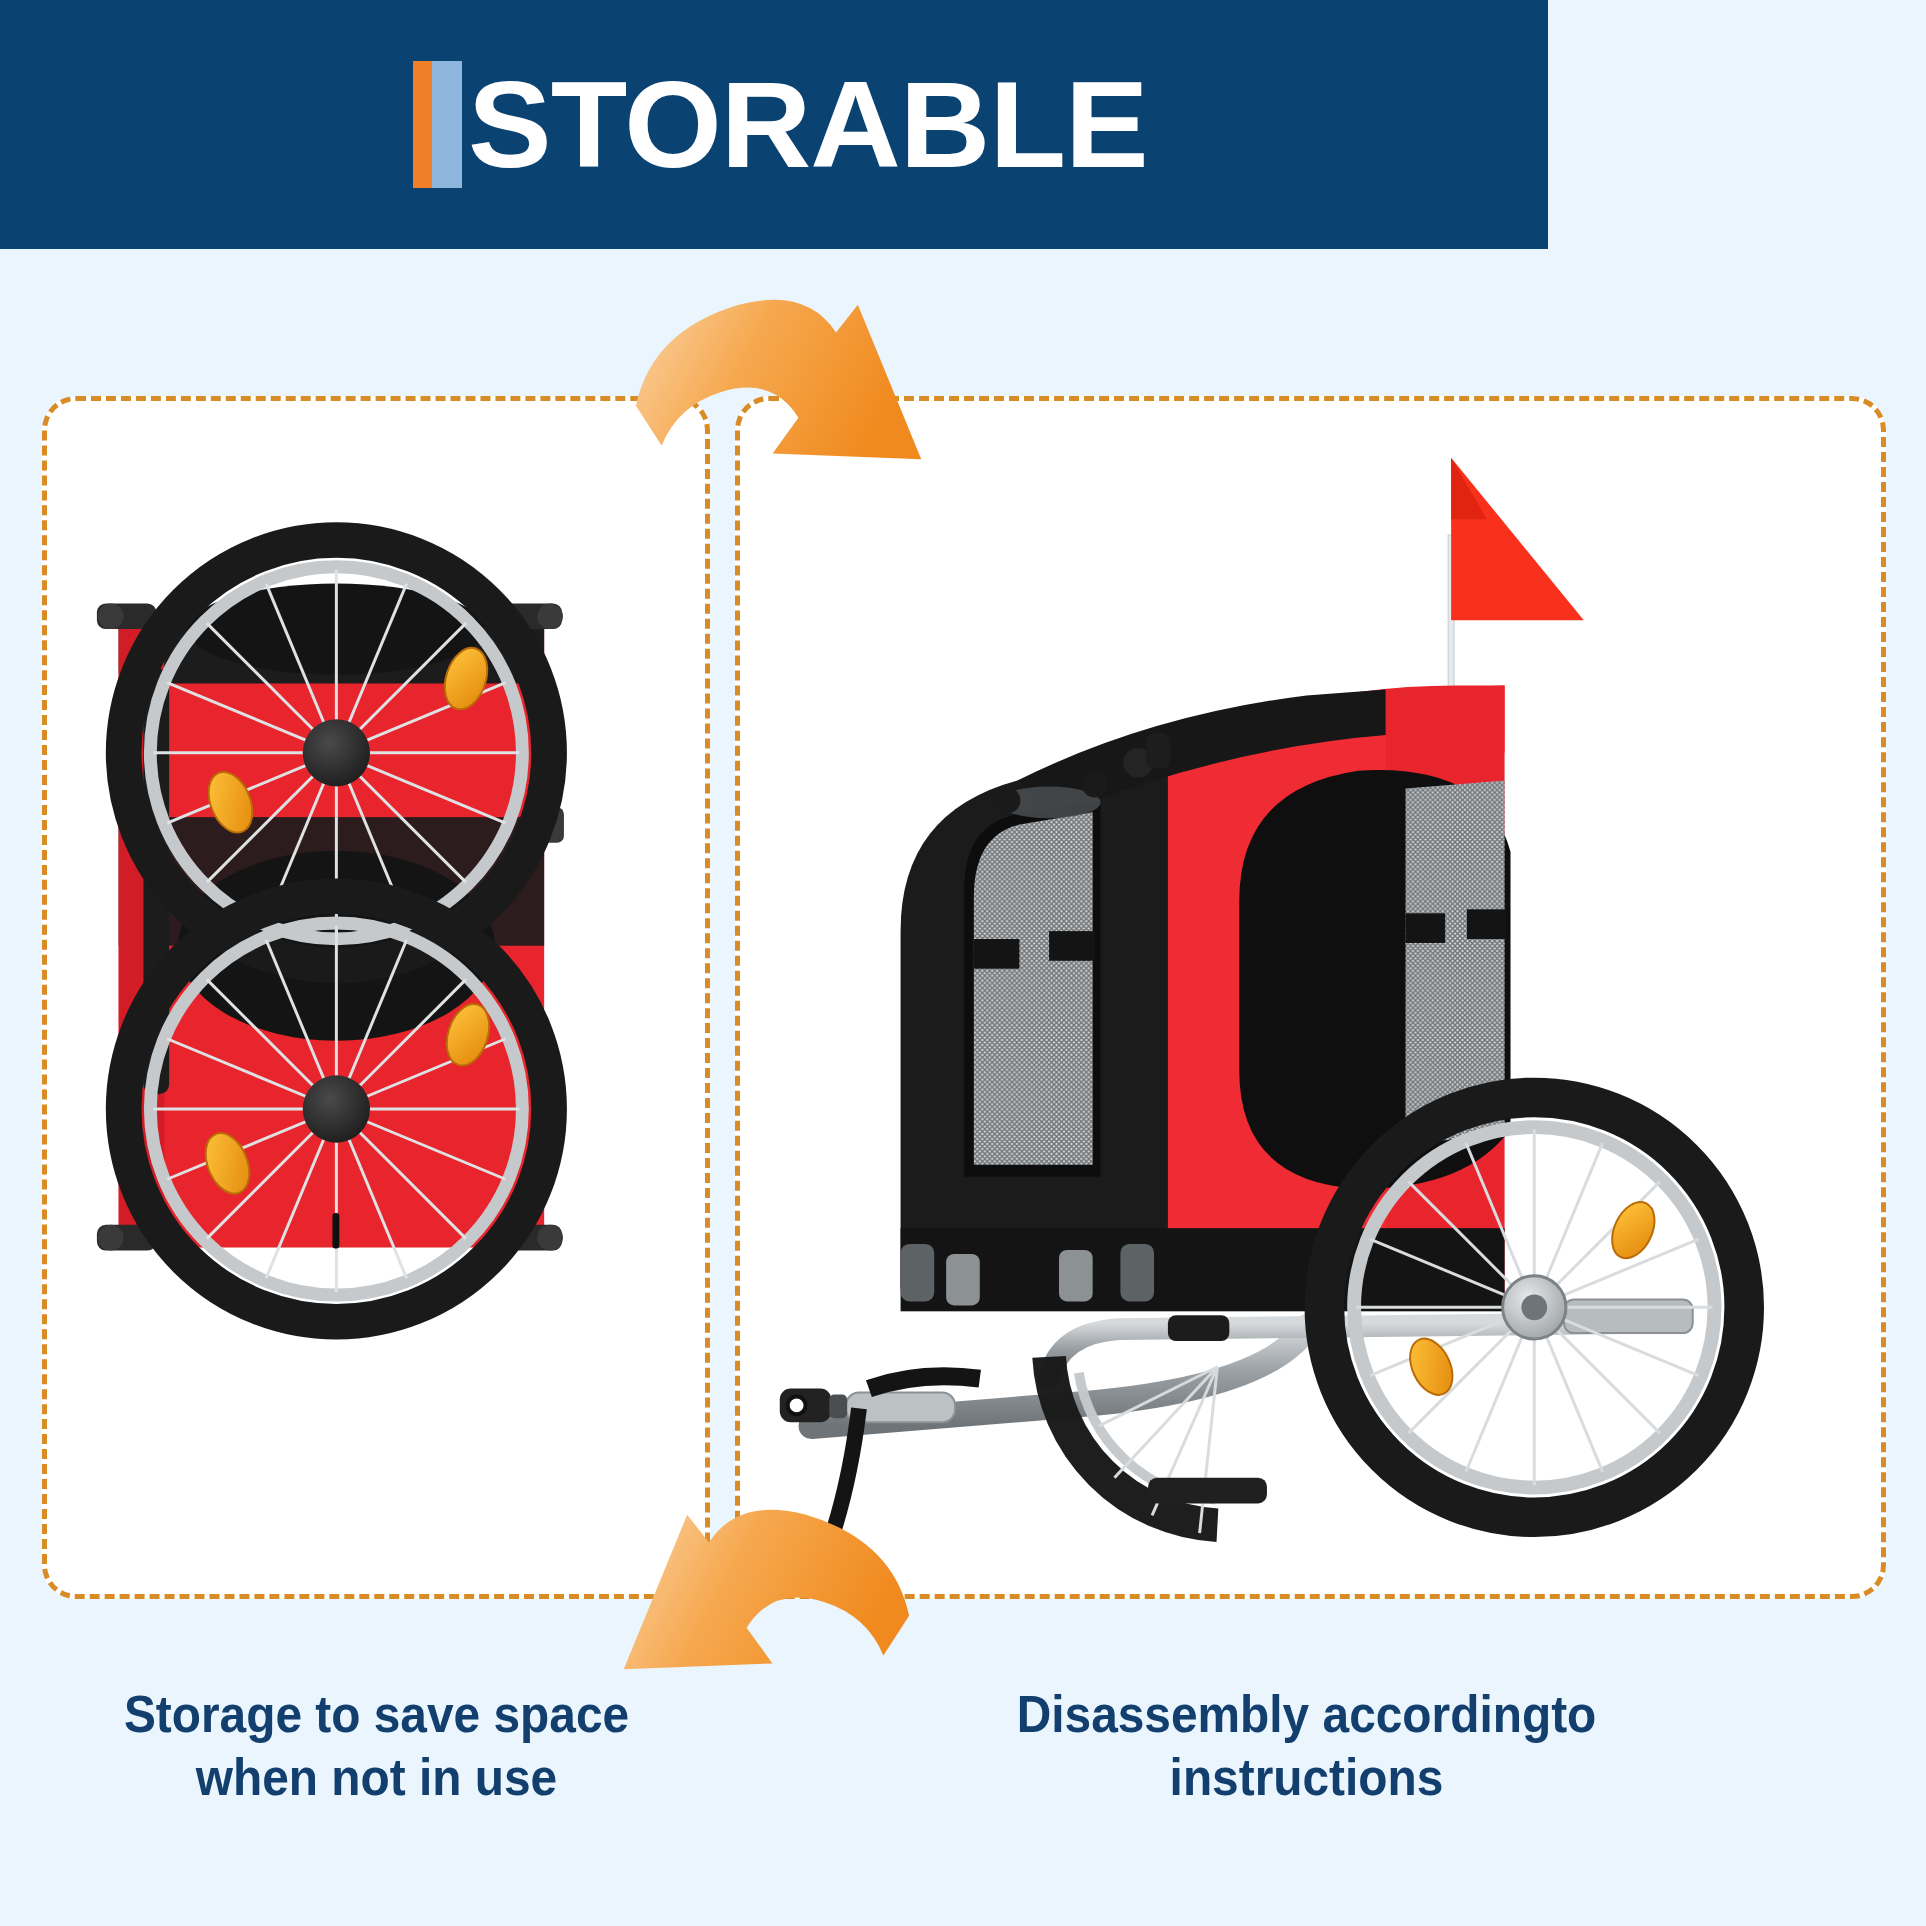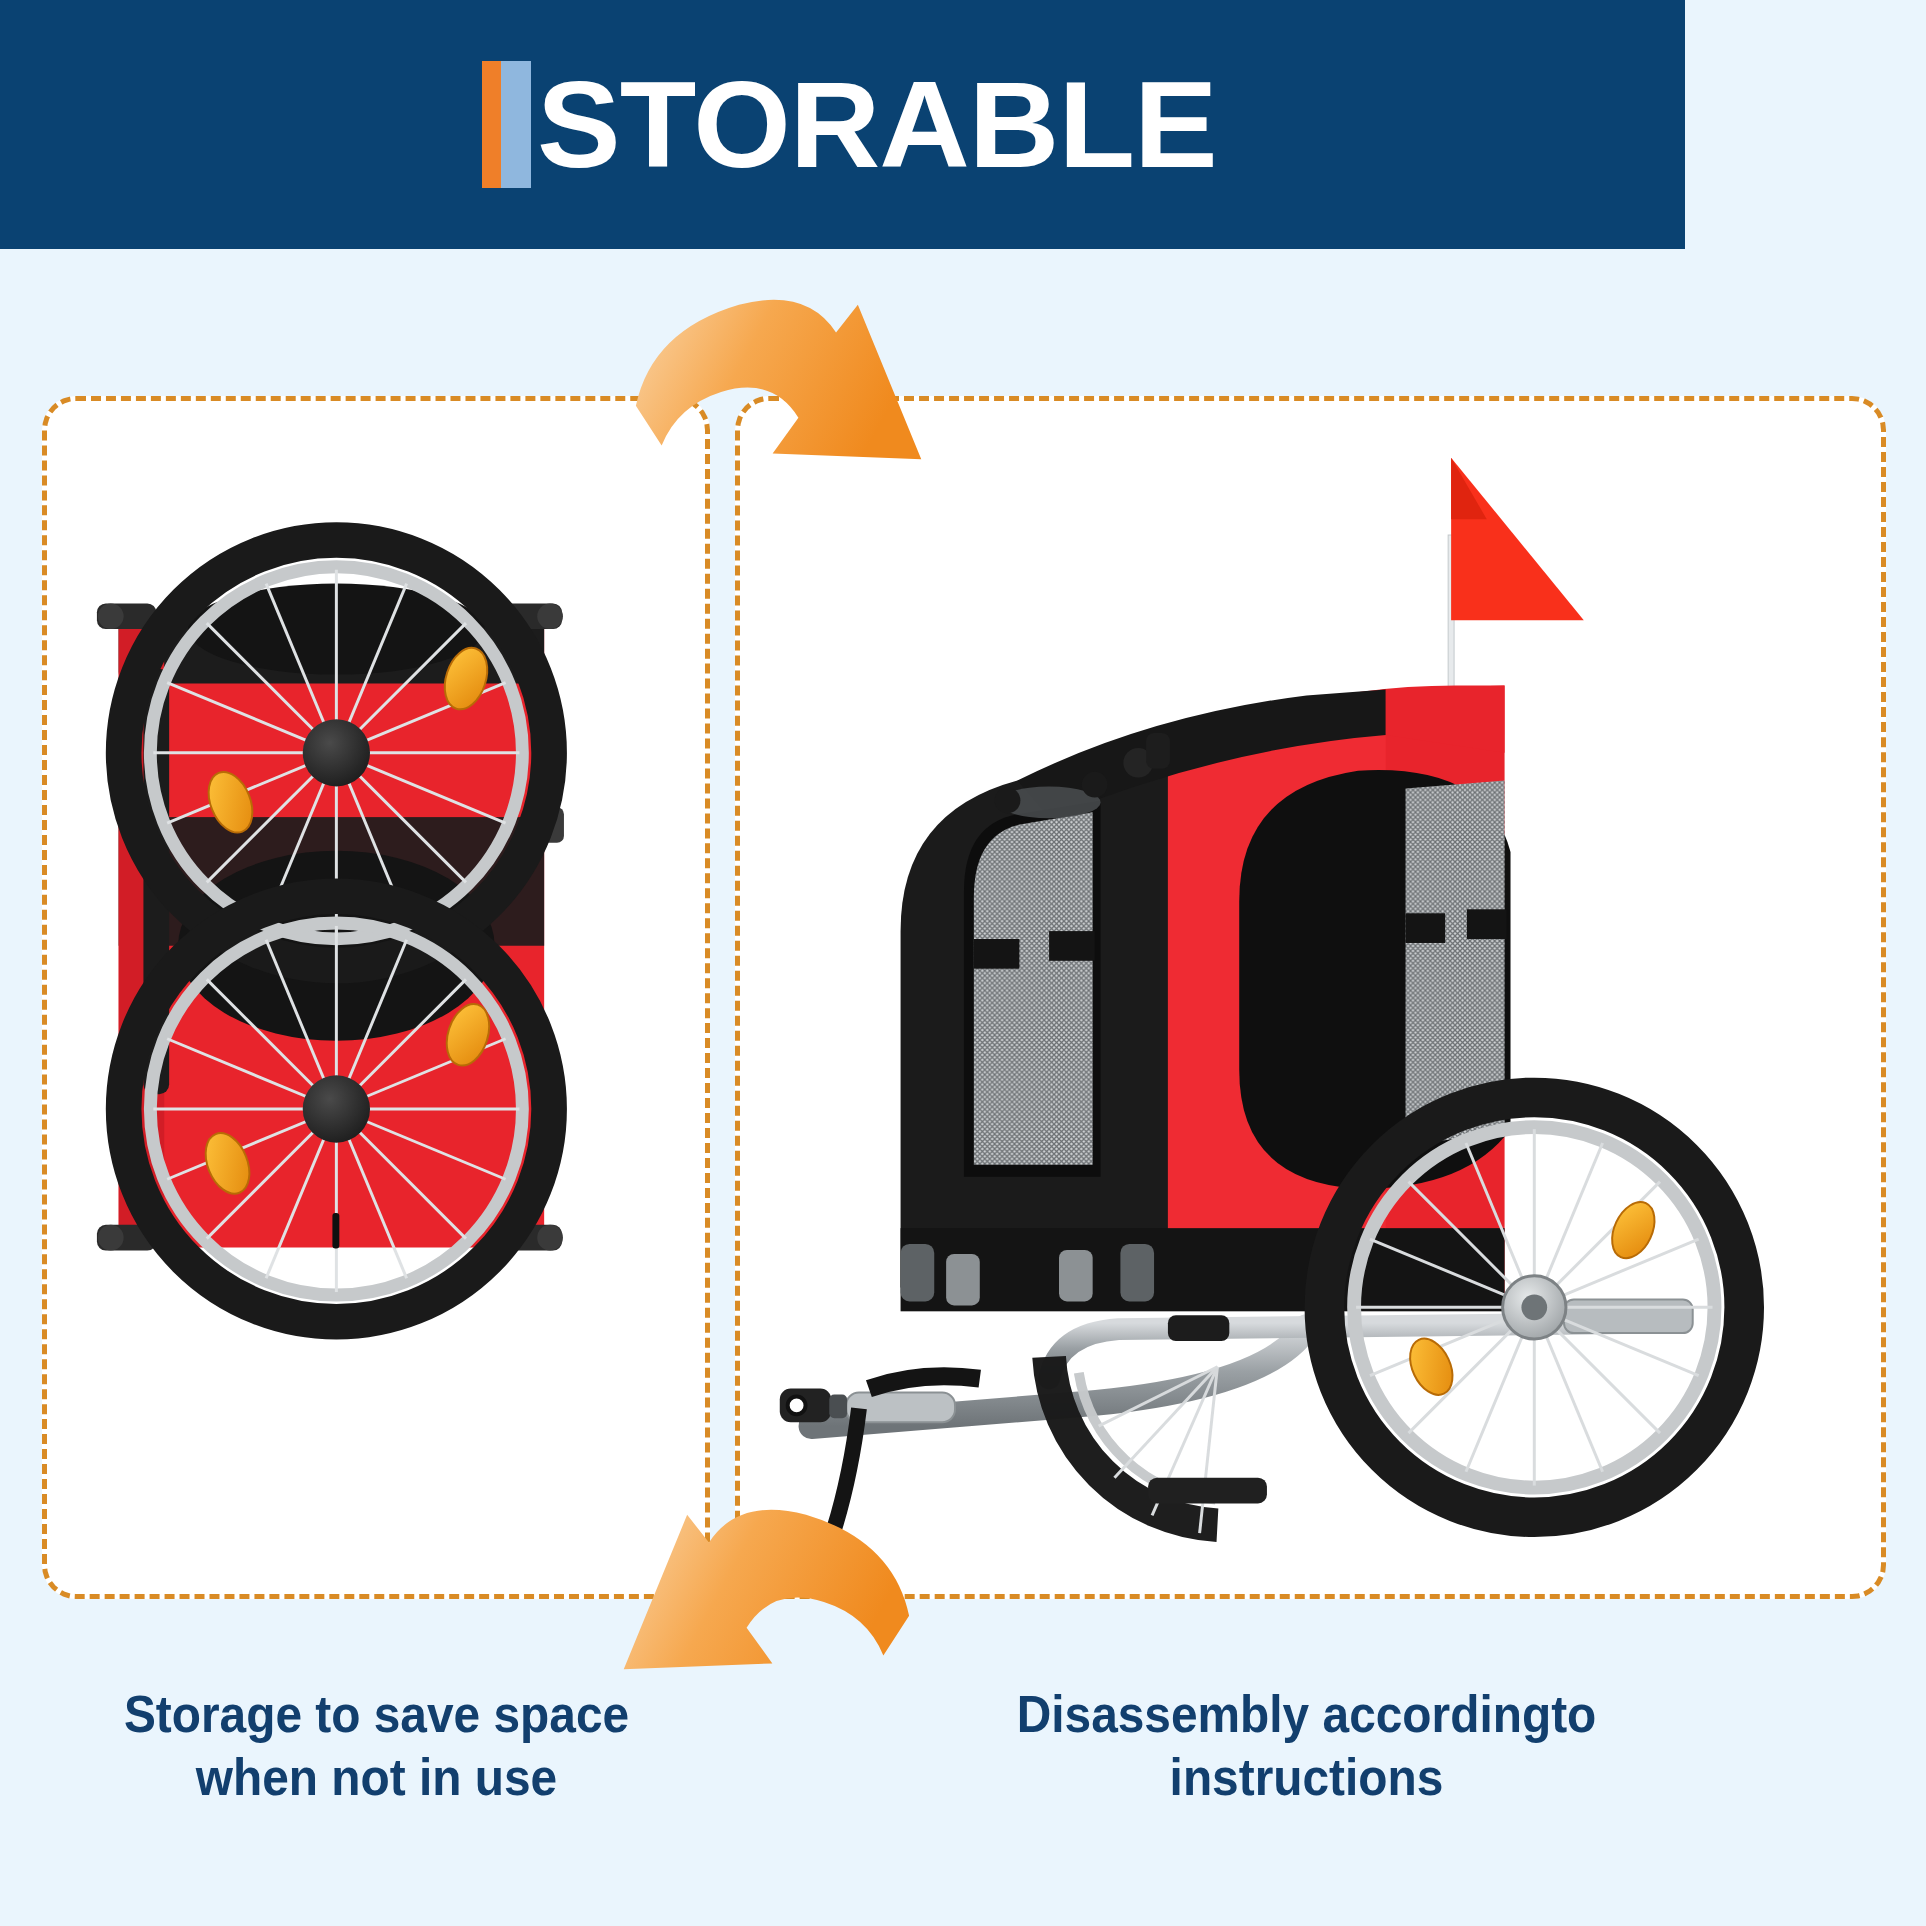--- a/index.html
+++ b/index.html
@@ -6,21 +6,21 @@
   body{
     width:1927px;height:1927px;
     background:#eaf5fd;
     font-family:"Liberation Sans", sans-serif;
     overflow:hidden;
     position:relative;
   }
 
   
   .header{
-    position:absolute;left:0;top:0;width:1685px;height:249px;
+    position:absolute;left:0;top:0;width:1548px;height:249px;
     background:#0a4272;
     display:flex;align-items:center;justify-content:center;
   }
   .title-wrap{display:flex;align-items:stretch;height:127px;}
   .bar-orange{width:19px;background:#ef7f29;}
   .bar-blue{width:30px;background:#8fb7de;}
   .title-text{
     color:#ffffff;
     font-size:123px;
     font-weight:bold;

